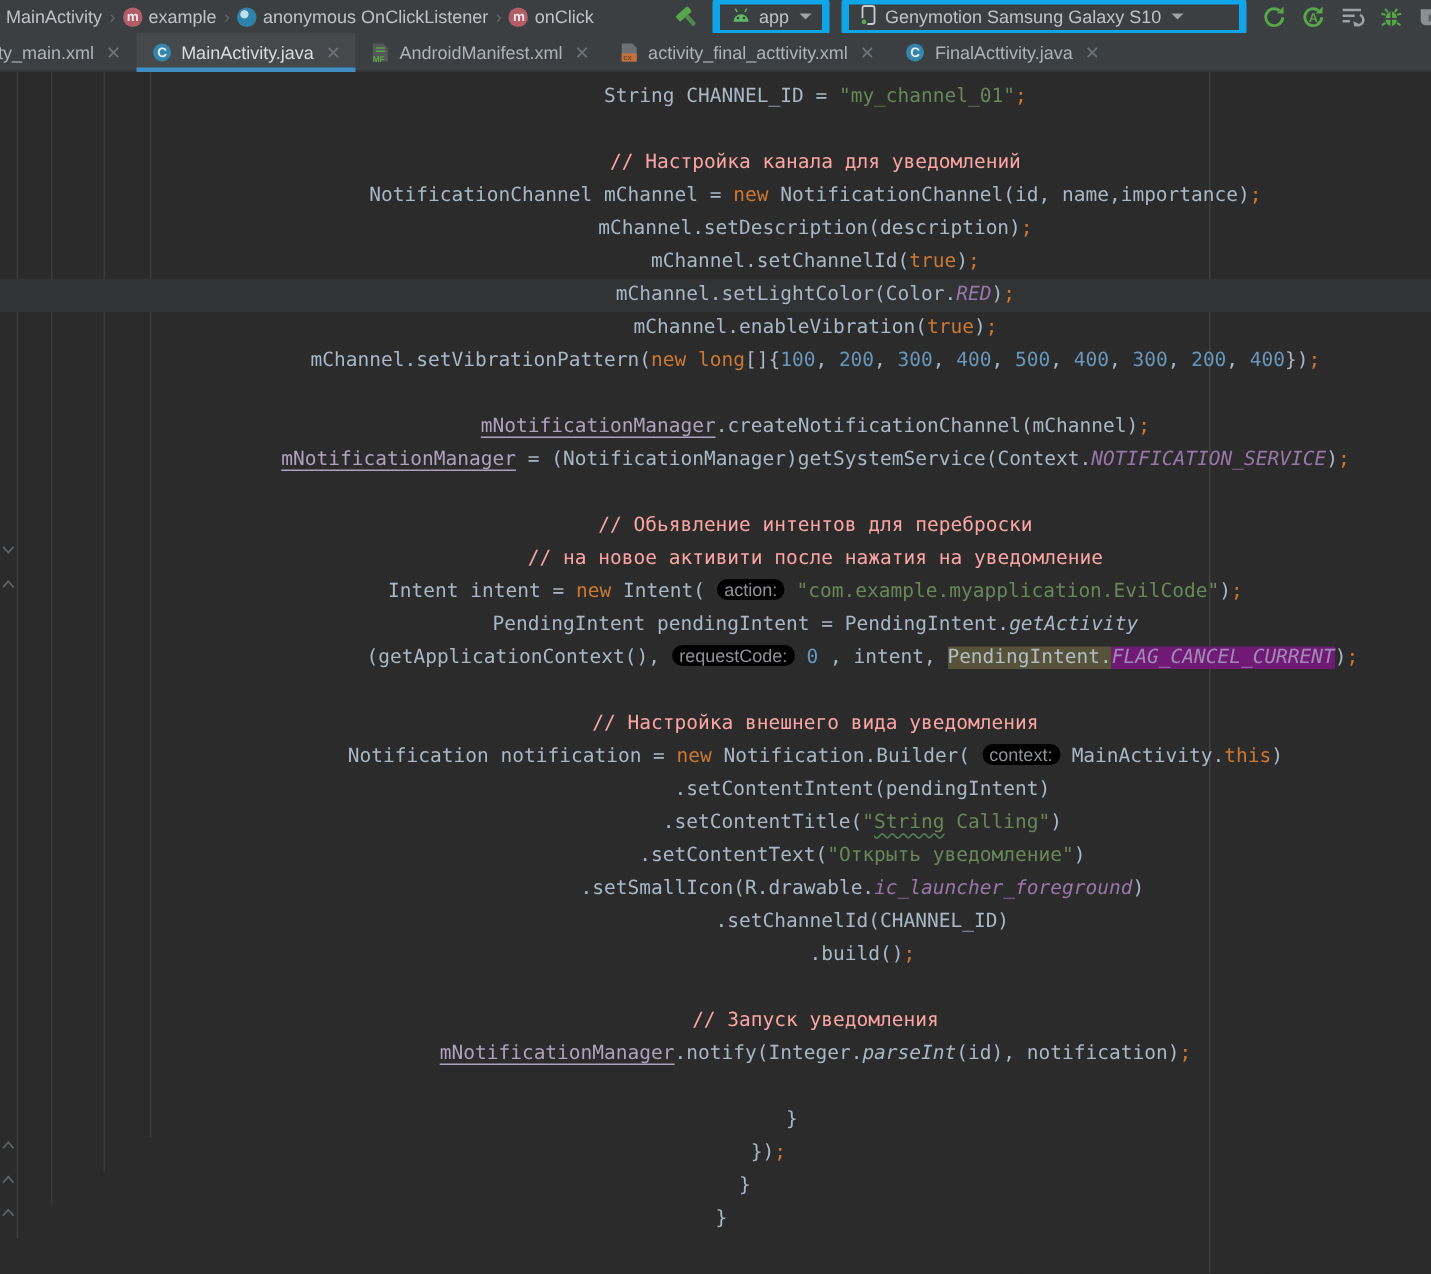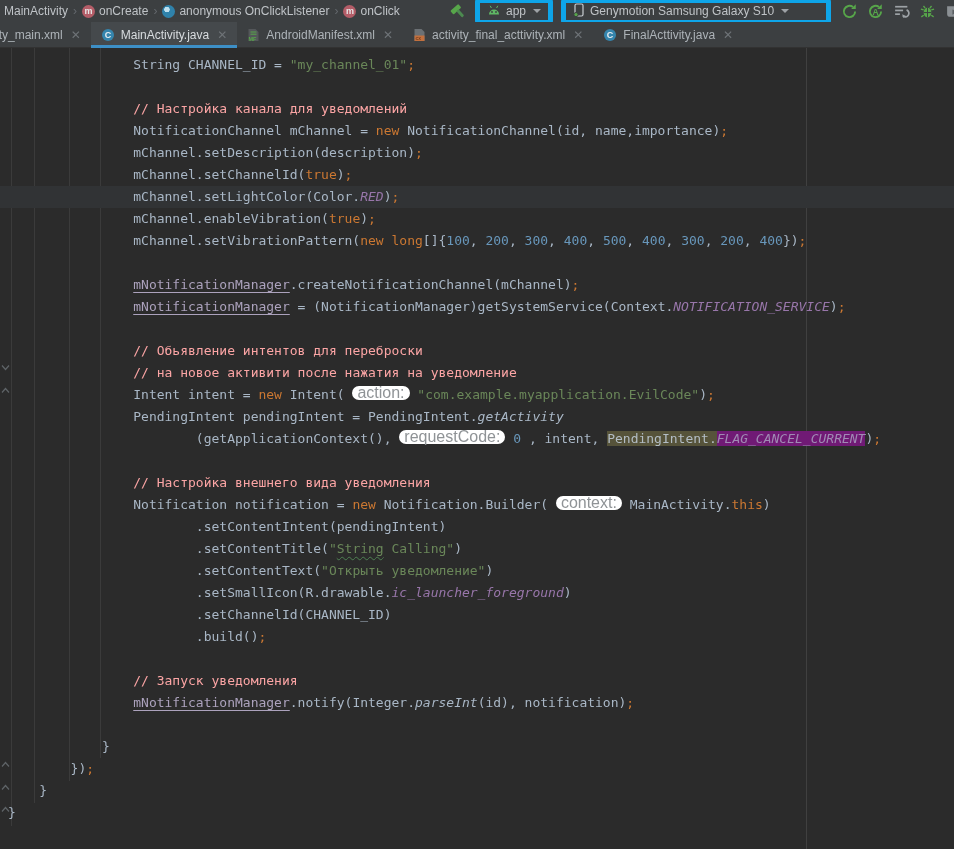--- a/index.html
+++ b/index.html
@@ -1,17 +1,17 @@
 <!DOCTYPE html>
 <html><head>
 <meta charset="utf-8">
 <style>
   html,body{margin:0;padding:0;background:#2b2b2b;width:954px;height:849px;overflow:hidden;
     font-family:"Liberation Sans",sans-serif;}
-  #app{position:relative;width:954px;height:721px;background:#2b2b2b;}
+  #app{position:relative;width:954px;height:721px;background:#2b2b2b;text-align:center;}
 
   
   #toolbar{position:absolute;left:0;top:0;width:954px;height:22px;background:#3c3f41;
     display:flex;align-items:center;}
   #breadcrumbs{display:flex;align-items:center;height:22px;padding-left:2px;
     font-size:12px;color:#bfc3c7;white-space:nowrap;}
   .crumb{display:flex;align-items:center;gap:4px;padding:0 2px;cursor:default;}
   .crumb-sep{color:#63686d;font-size:12px;padding:0 3px;}
   .circ{display:inline-flex;align-items:center;justify-content:center;width:13px;height:13px;
     border-radius:50%;font-size:9px;font-weight:bold;color:#e8e8e8;line-height:13px;}
@@ -50,37 +50,37 @@
   .t-k{color:#cc7832;}
   .t-s{color:#6a8759;}
   .t-n{color:#6897bb;}
   .t-c{color:#fca5a5;}
   .t-p{color:#9876aa;font-style:italic;}
   .t-i{font-style:italic;color:#a9b7c6;}
   .t-u{color:#aca2bd;text-decoration:underline;text-underline-offset:3px;}
   .t-hd{color:#b3bdc5;background:#56533a;}
   .t-hp{color:#a08ab4;font-style:italic;background:#701a75;}
   .t-wavy{text-decoration:underline wavy #4e8052;text-decoration-thickness:1px;text-underline-offset:3px;}
-  .chip{display:inline-block;font-family:"Liberation Sans",sans-serif;font-size:16px;line-height:14px;
-    color:#8f9396;background:#ffffff;border-radius:7px;padding:0 5px;vertical-align:1px;}
+  .chip{display:inline-block;font-family:"Liberation Sans",sans-serif;font-size:12px;line-height:14px;
+    color:#8f9396;background:#000000;border-radius:7px;padding:0 5px;vertical-align:1px;}
   .fold{position:absolute;left:1px;}
 </style>
 </head>
 <body>
 <div id="app">
 
   <div id="toolbar">
     <div id="breadcrumbs">
         <span class="crumb">
           <span>MainActivity</span>
         </span>
         <span class="crumb-sep">›</span>
         <span class="crumb">
           <span class="circ method">m</span>
-          <span>onCreate</span>
+          <span>example</span>
         </span>
         <span class="crumb-sep">›</span>
         <span class="crumb">
           <span class="circ anon"></span>
           <span>anonymous OnClickListener</span>
         </span>
         <span class="crumb-sep">›</span>
         <span class="crumb">
           <span class="circ method">m</span>
           <span>onClick</span>

